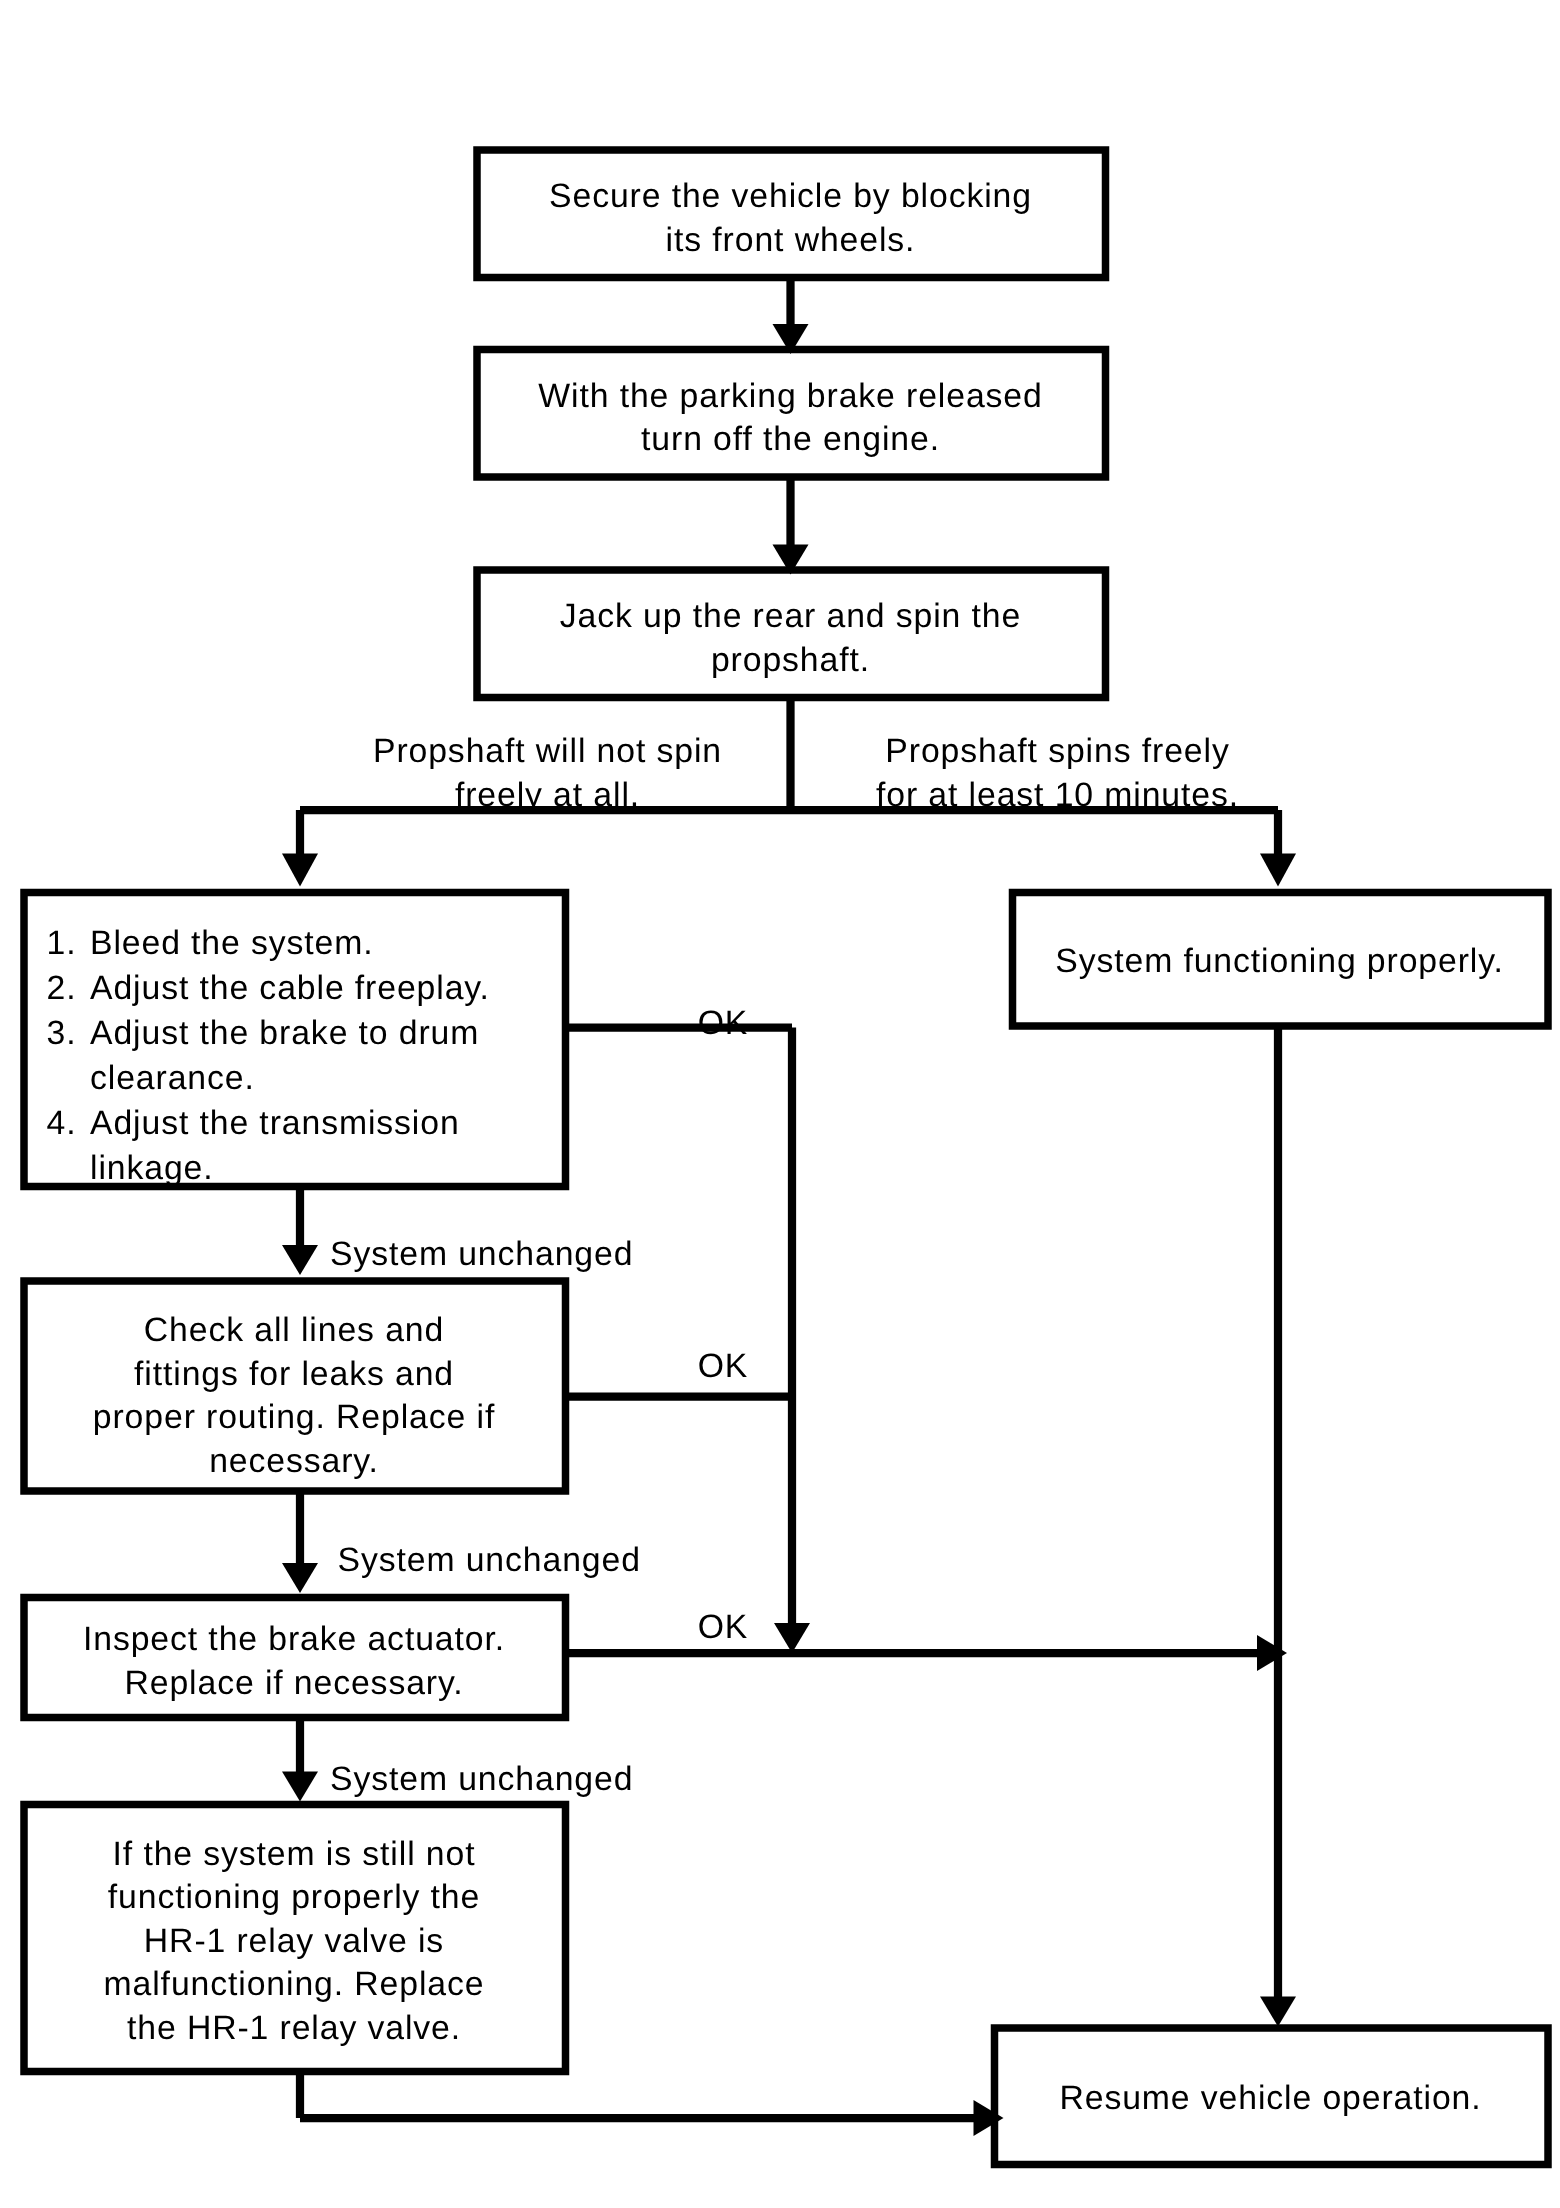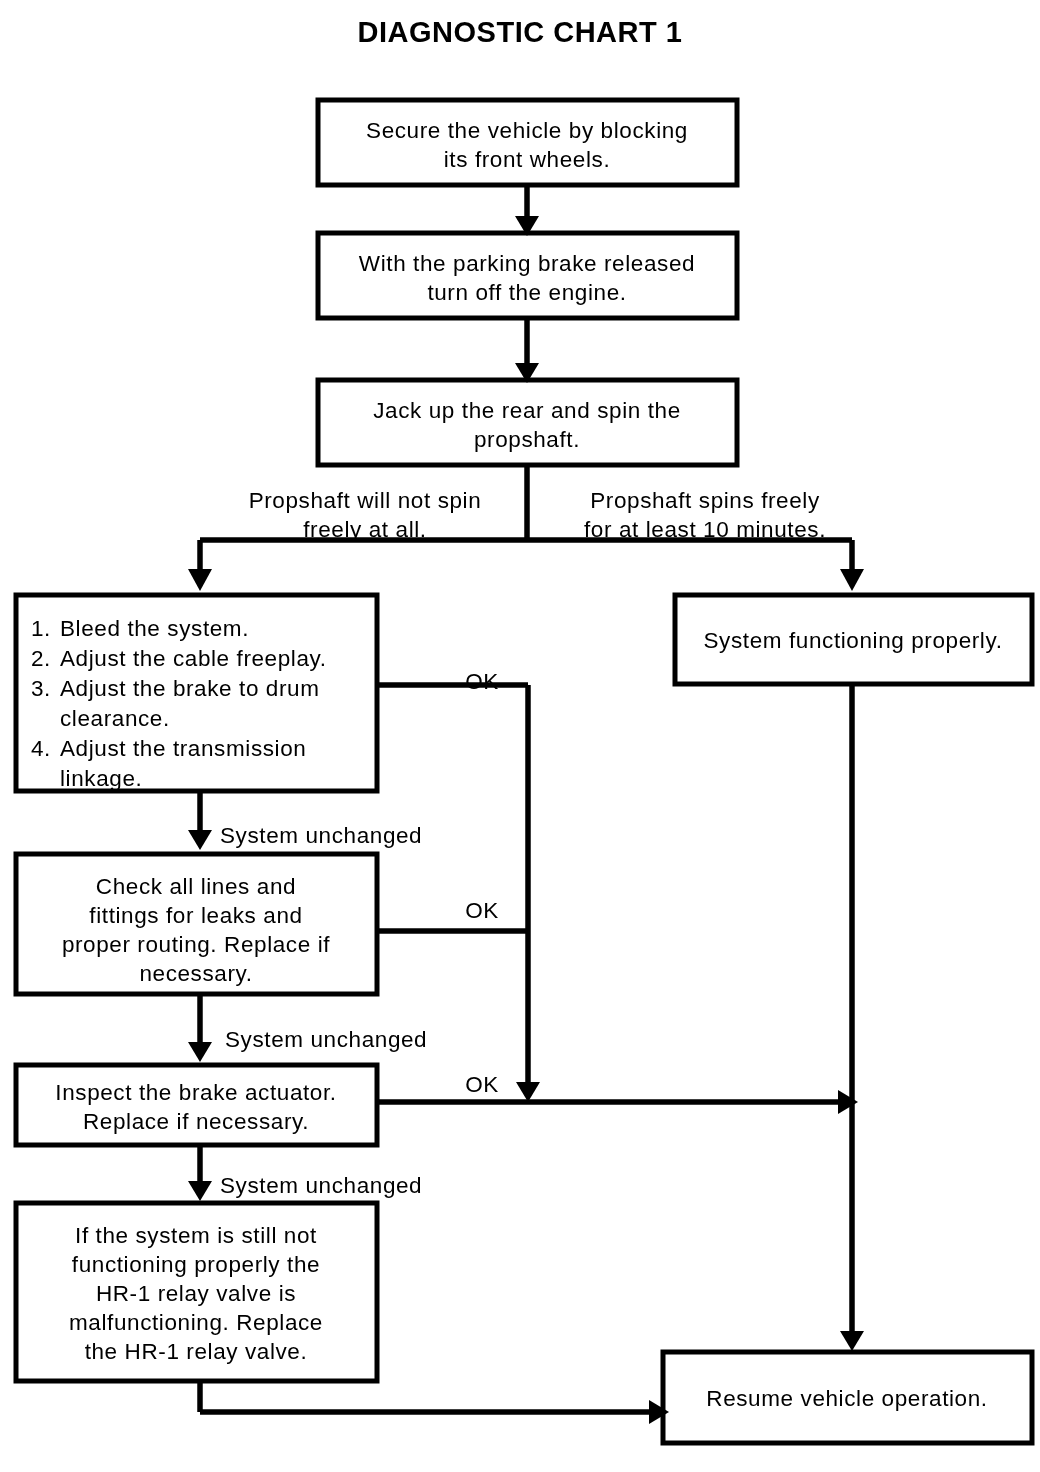--- a/index.html
+++ b/index.html
@@ -62,21 +62,20 @@
     letter-spacing: 0.6px;
   }
   .edge-label.center { text-anchor: middle; }
   .edge-label.left { text-anchor: start; }
 </style>
 </head>
 <body>
 
 <div id="page">
 
-  <div id="chart-title">DIAGNOSTIC CHART 1</div>
 
   <svg id="flow" viewBox="0 0 1040 1472">
 
     <rect class="node-box" x="318" y="100" width="419" height="85"></rect>
     <rect class="node-box" x="318" y="233" width="419" height="85"></rect>
     <rect class="node-box" x="318" y="380" width="419" height="85"></rect>
     <rect class="node-box" x="16" y="595" width="361" height="196"></rect>
     <rect class="node-box" x="675" y="595" width="357" height="89"></rect>
     <rect class="node-box" x="16" y="854" width="361" height="140"></rect>
     <rect class="node-box" x="16" y="1065" width="361" height="80"></rect>

